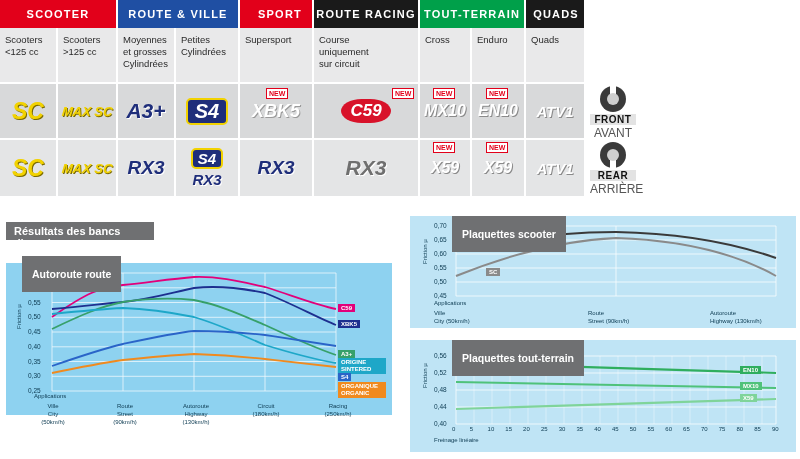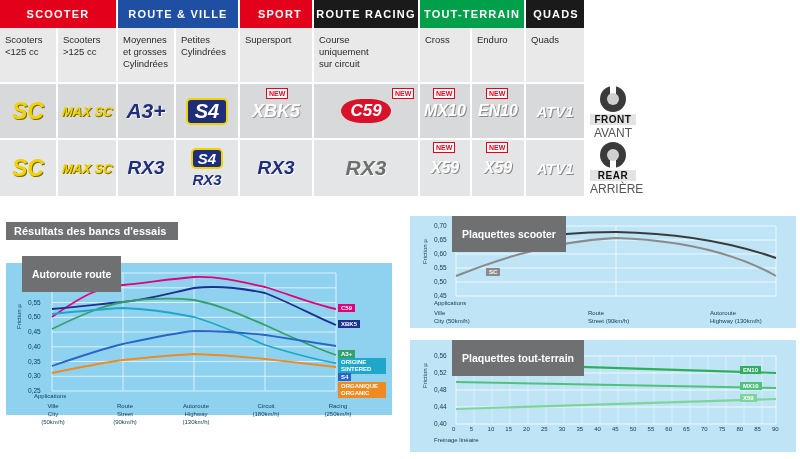--- a/index.html
+++ b/index.html
@@ -200,21 +200,21 @@
     <div class="fr-box" style="top:58px;">
       <div class="disc">
           <div class="pad" style="top:18px;"></div>
         </div>
       <div class="fr-t1">REAR</div>
       <div class="fr-t2">ARRIÈRE</div>
     </div>
   </div>
 </div>
 
-<div class="title-bar" style="left:6px;top:222px;width:172px;height:18px;font-size:11px;padding:3px 8px;">
+<div class="title-bar" style="left:6px;top:222px;width:148px;height:18px;font-size:11px;padding:3px 8px;">
   <span>Résultats des bancs d'essais</span>
 </div>
 
 <div class="panel-title" style="left:22px;top:256px;">
   <span>Autoroute route</span>
 </div>
 
 <div class="chart-box" style="left:6px;top:263px;width:386px;height:152px;">
   <svg width="386" height="152" viewBox="0 0 386 152">
 

